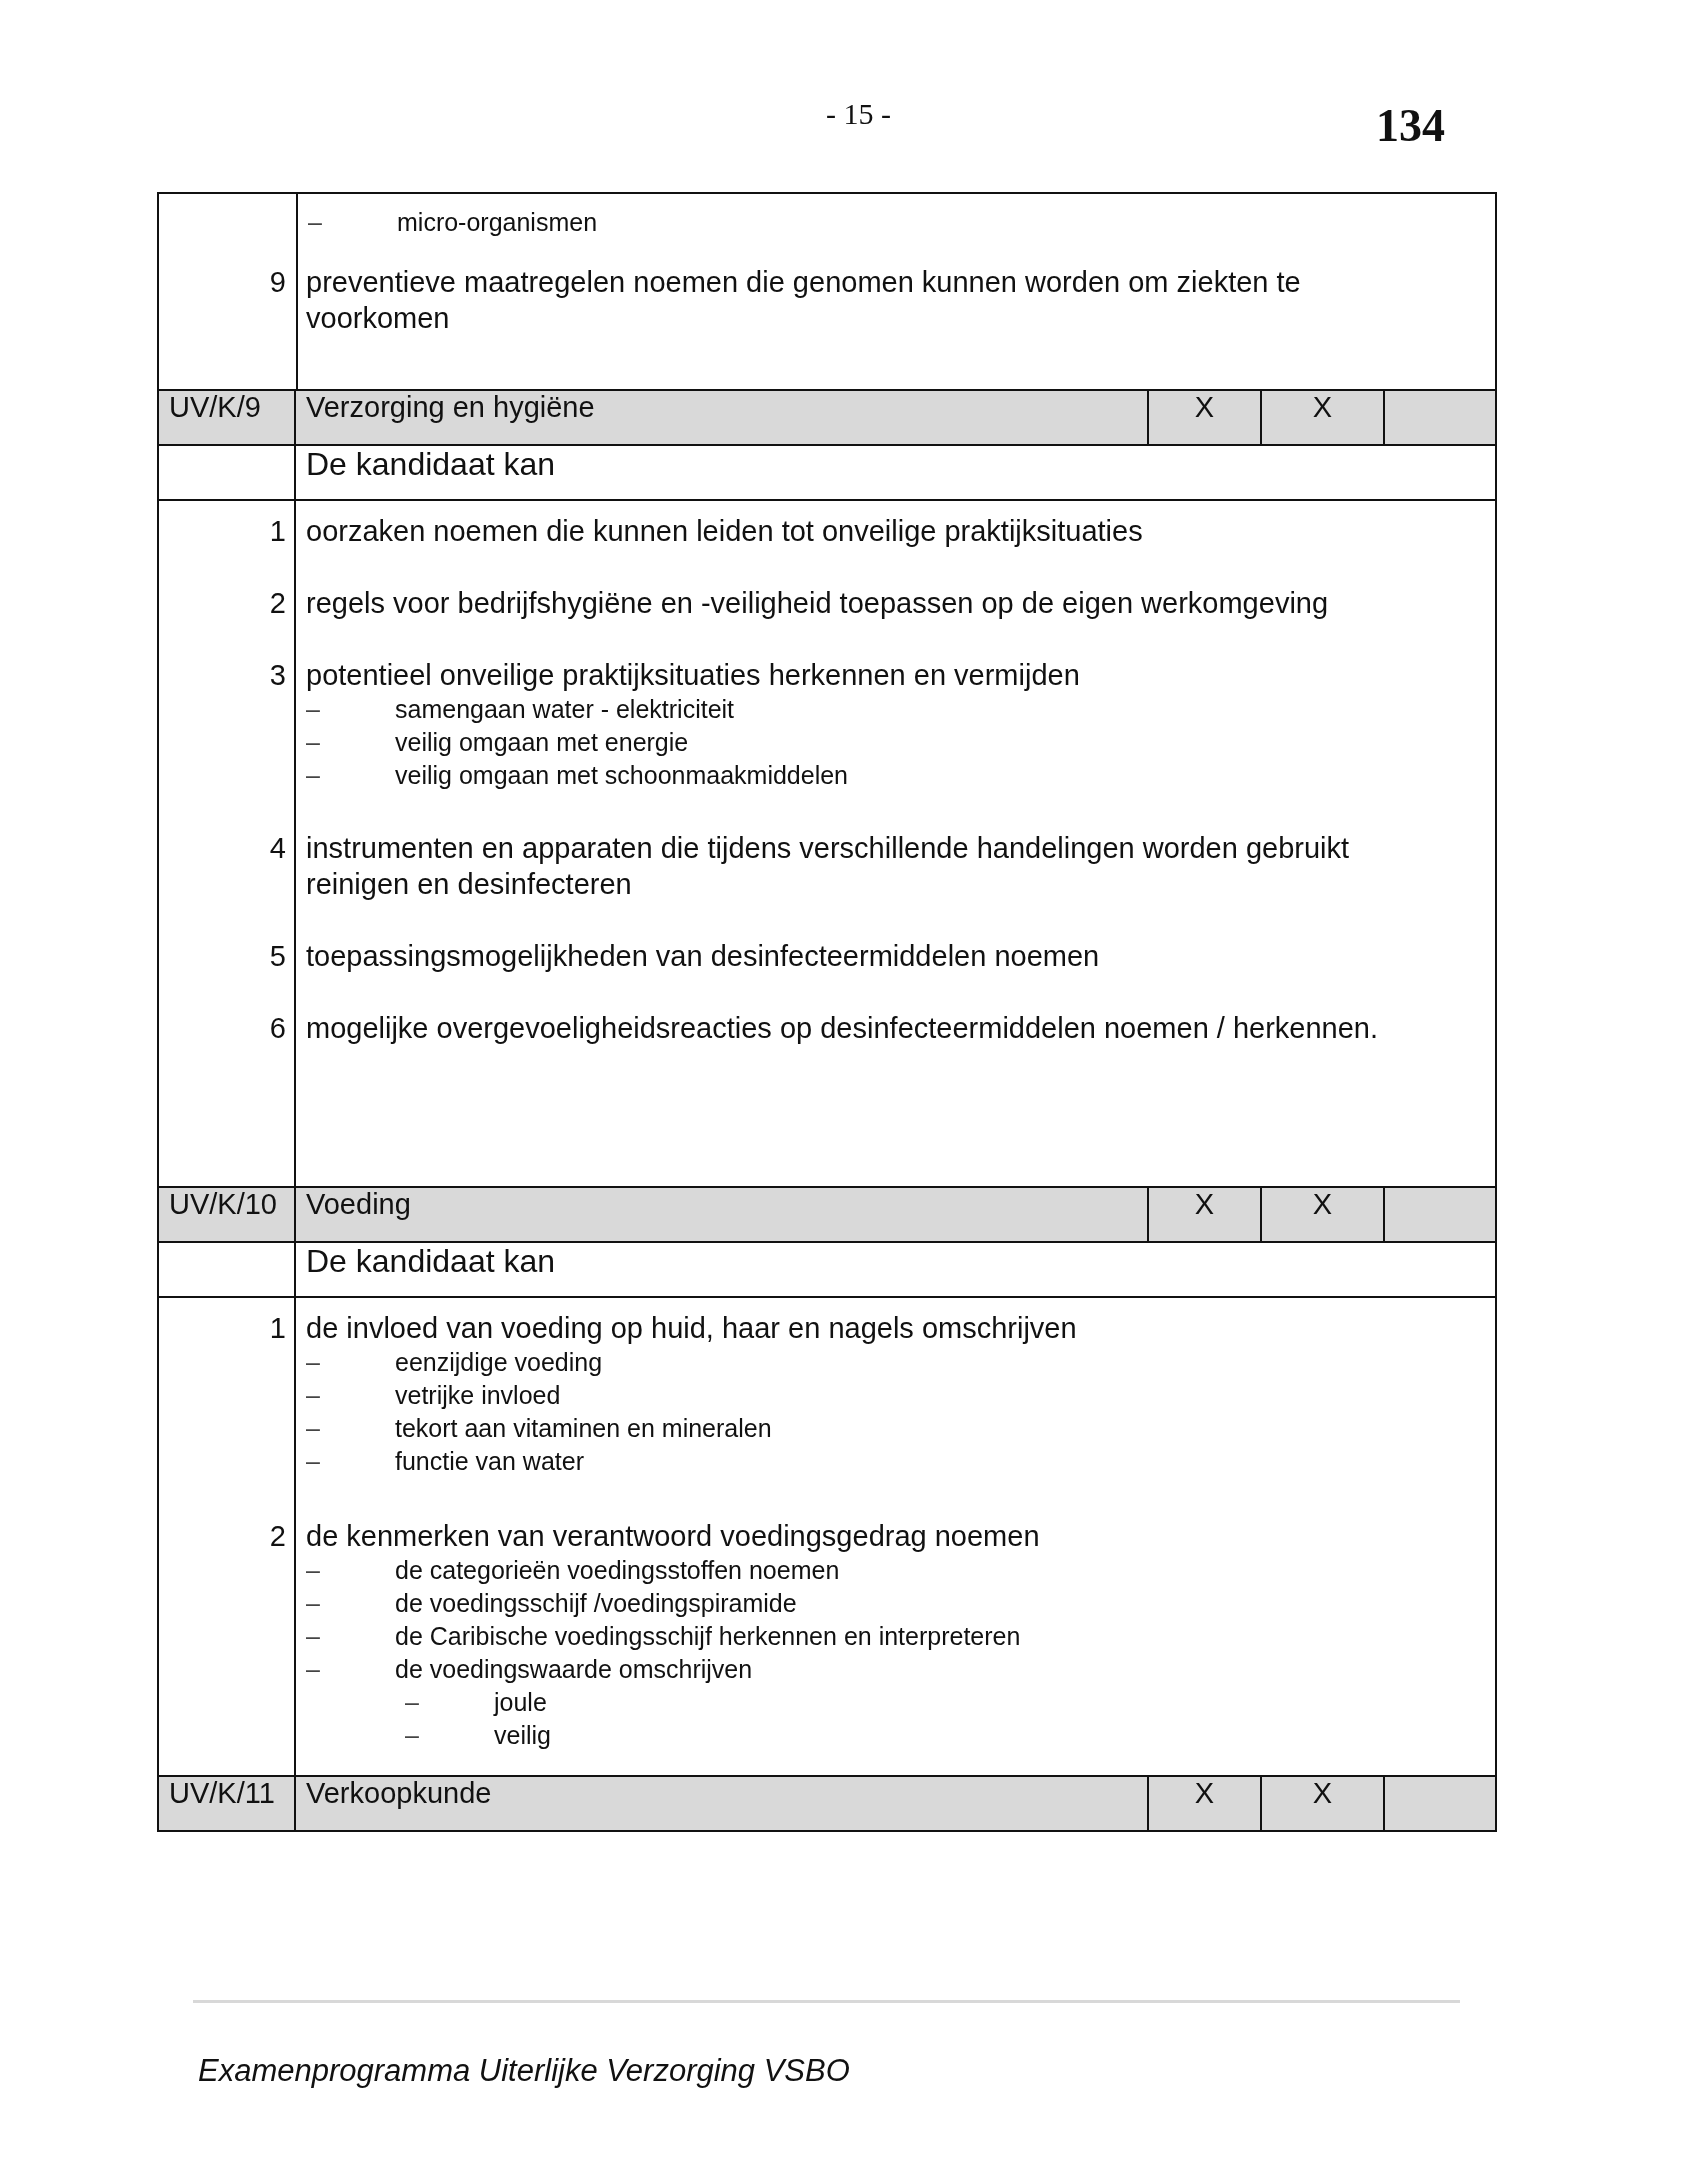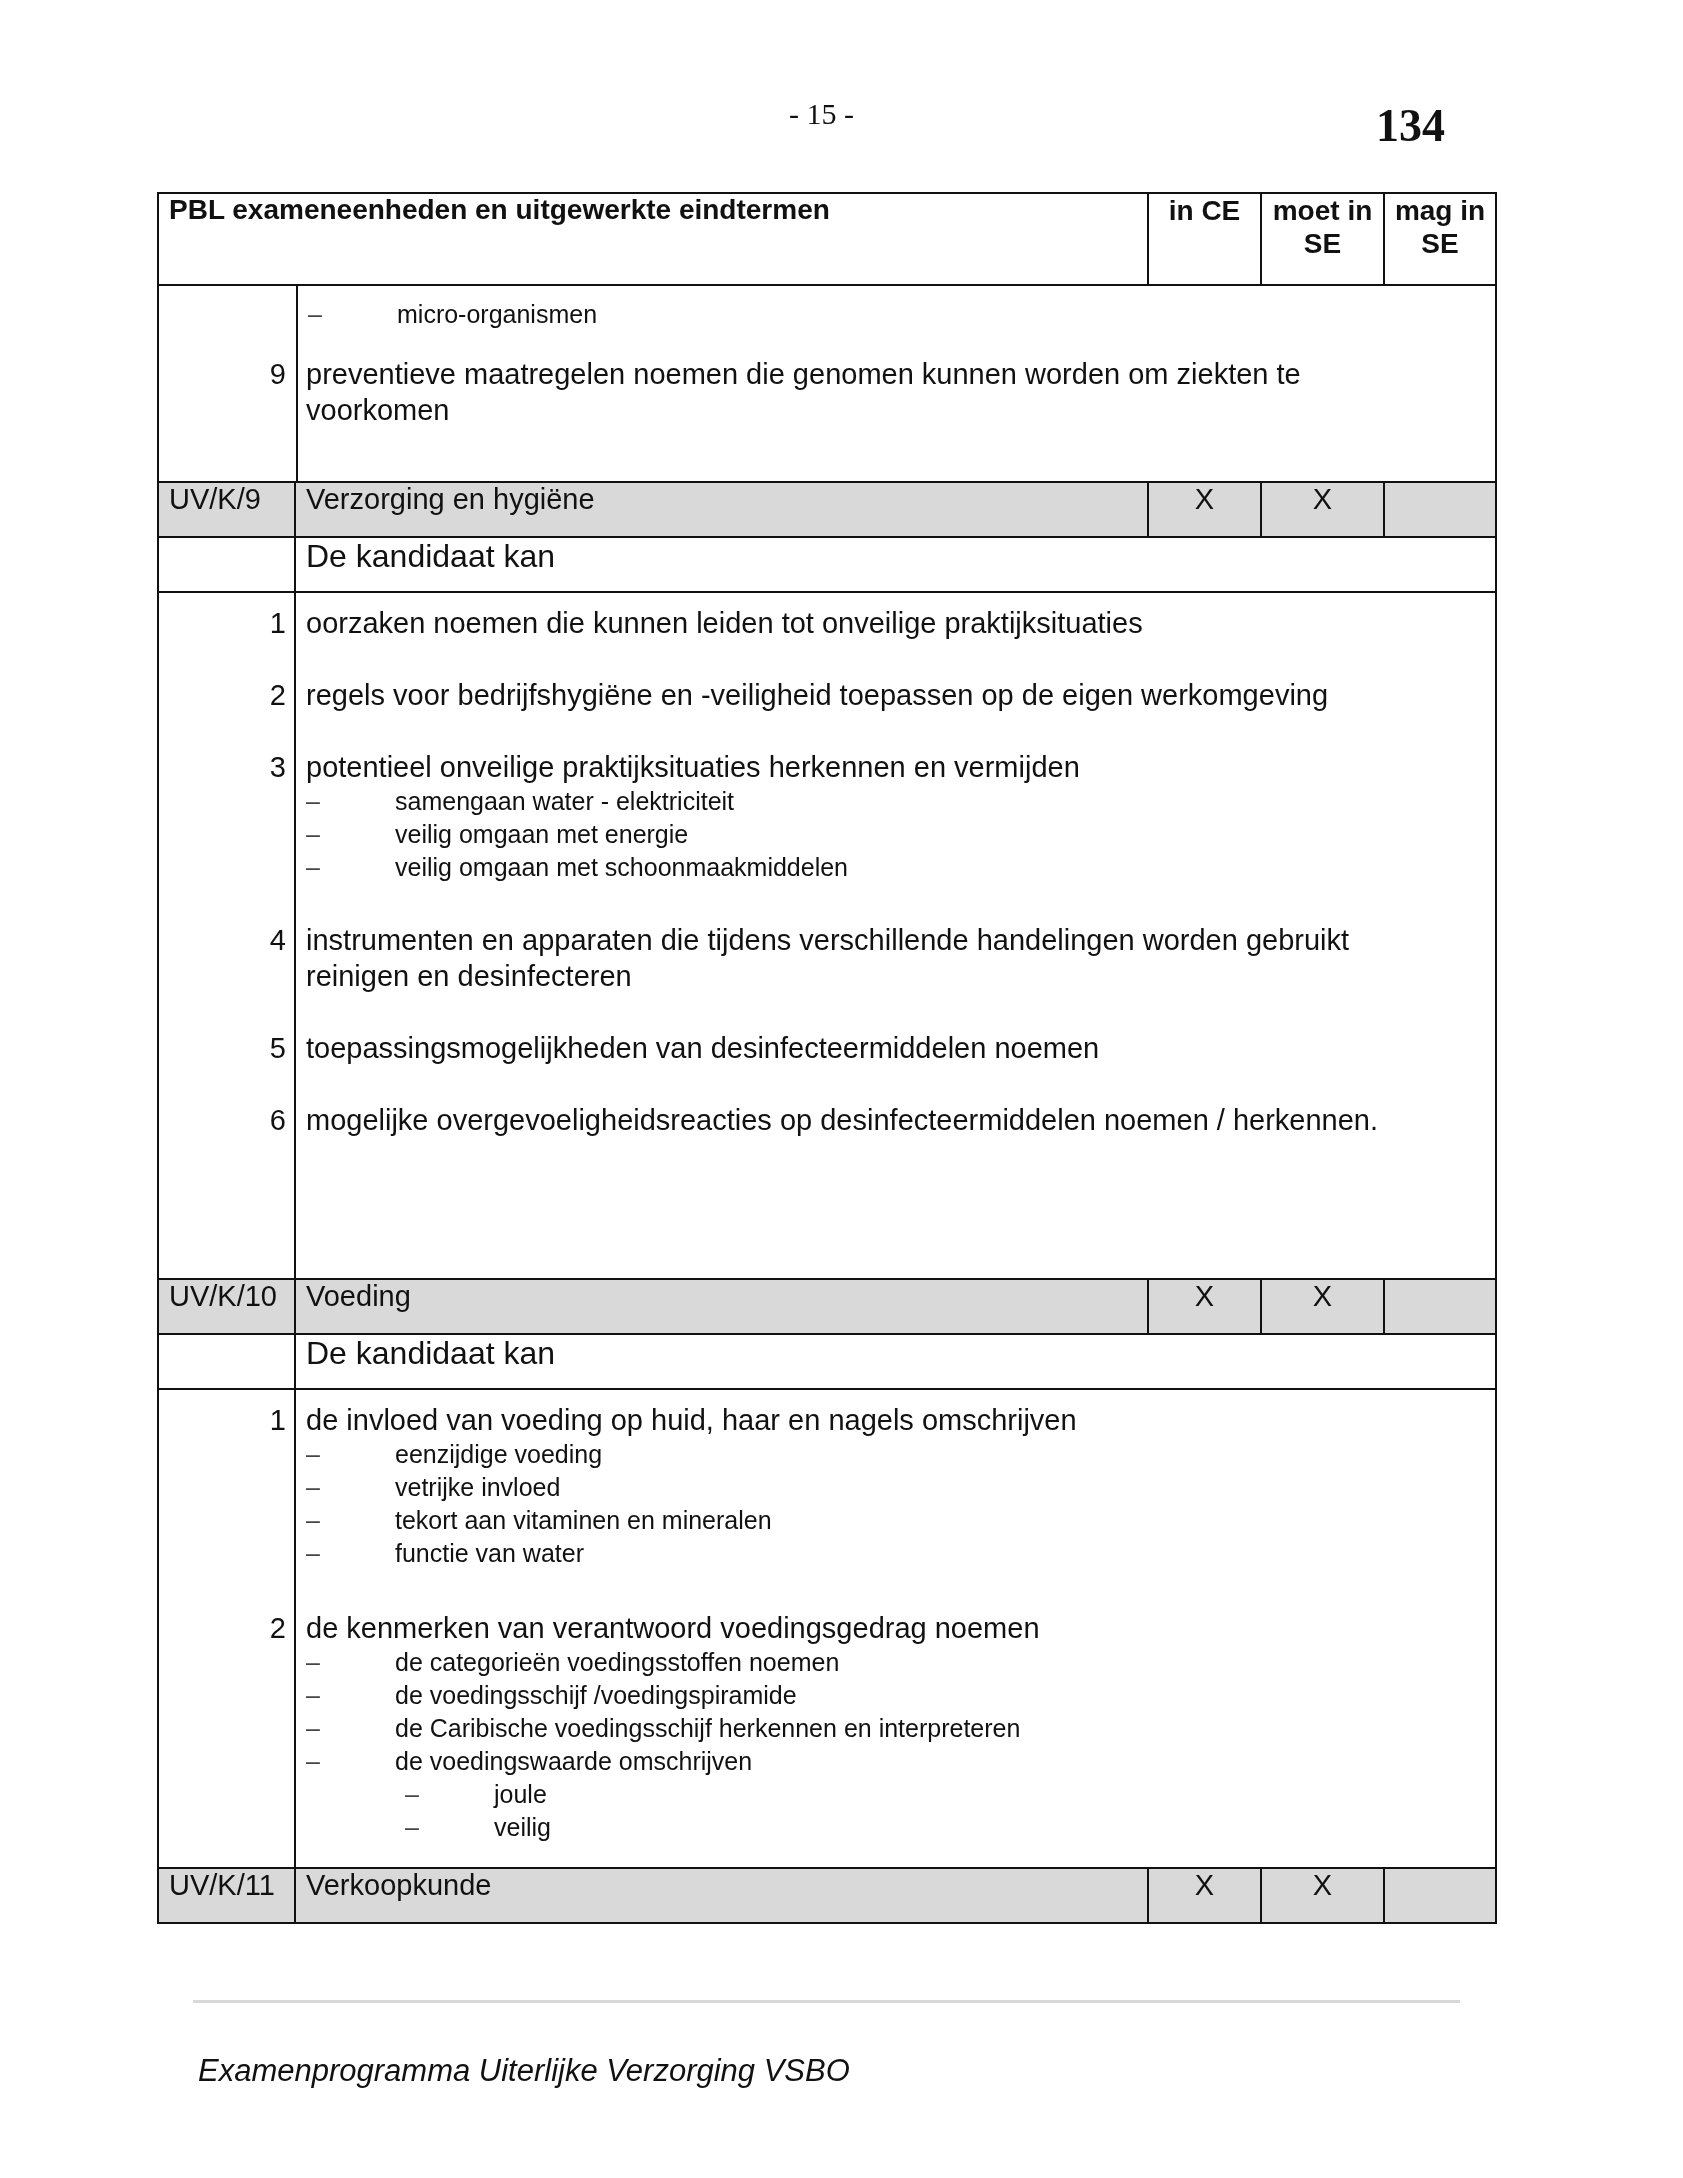--- a/index.html
+++ b/index.html
@@ -1,18 +1,18 @@
 <!DOCTYPE html>
 <html><head>
 <meta charset="utf-8">
 <style>
   html, body { margin:0; padding:0; background:#ffffff; }
   body { width:1683px; height:2178px; position:relative; overflow:hidden;
          font-family:"Liberation Sans", sans-serif; color:#111; }
-  .pagenum { position:absolute; top:97px; left:752px; width:139px; text-align:center;
+  .pagenum { position:absolute; top:97px; left:752px; width:139px; text-align:right;
              font-family:"Liberation Serif", serif; font-size:30px; }
   .docnum { position:absolute; top:99px; left:1376px; font-family:"Liberation Serif", serif;
             font-weight:bold; font-size:46px; }
   table.main { position:absolute; left:157px; top:192px; width:1338px;
                border-collapse:collapse; table-layout:fixed; }
   table.main td { border:2px solid #111; padding:0; vertical-align:top; }
   col.c-code { width:137px; } col.c-text { width:853px; }
   col.c-ce { width:113px; } col.c-moet { width:123px; } col.c-mag { width:112px; }
   .hdr td { height:90px; vertical-align:middle; font-weight:bold; font-size:28px; }
   .hdr .title { padding-left:10px; }
@@ -42,26 +42,20 @@
 <table class="main">
   <colgroup>
       <col class="c-code">
       <col class="c-text">
       <col class="c-ce">
       <col class="c-moet">
       <col class="c-mag">
     </colgroup>
 
   <tbody>
-      <tr class="hdr">
-    <td colspan="2" class="title">PBL exameneenheden en uitgewerkte eindtermen</td>
-    <td class="colh">in CE</td>
-    <td class="colh"><span>moet in</span><br><span>SE</span></td>
-    <td class="colh"><span>mag in</span><br><span>SE</span></td>
-  </tr>
 
   <tr>
     <td colspan="5" style="height:195px;">
       <div style="display:flex;height:100%;">
         <div style="width:137px;border-right:2px solid #111;"></div>
         <div style="flex:1;padding-top:12px;">
           <div class="sub">
                 <span class="dash">–</span>
                 <span>micro-organismen</span>
               </div>

